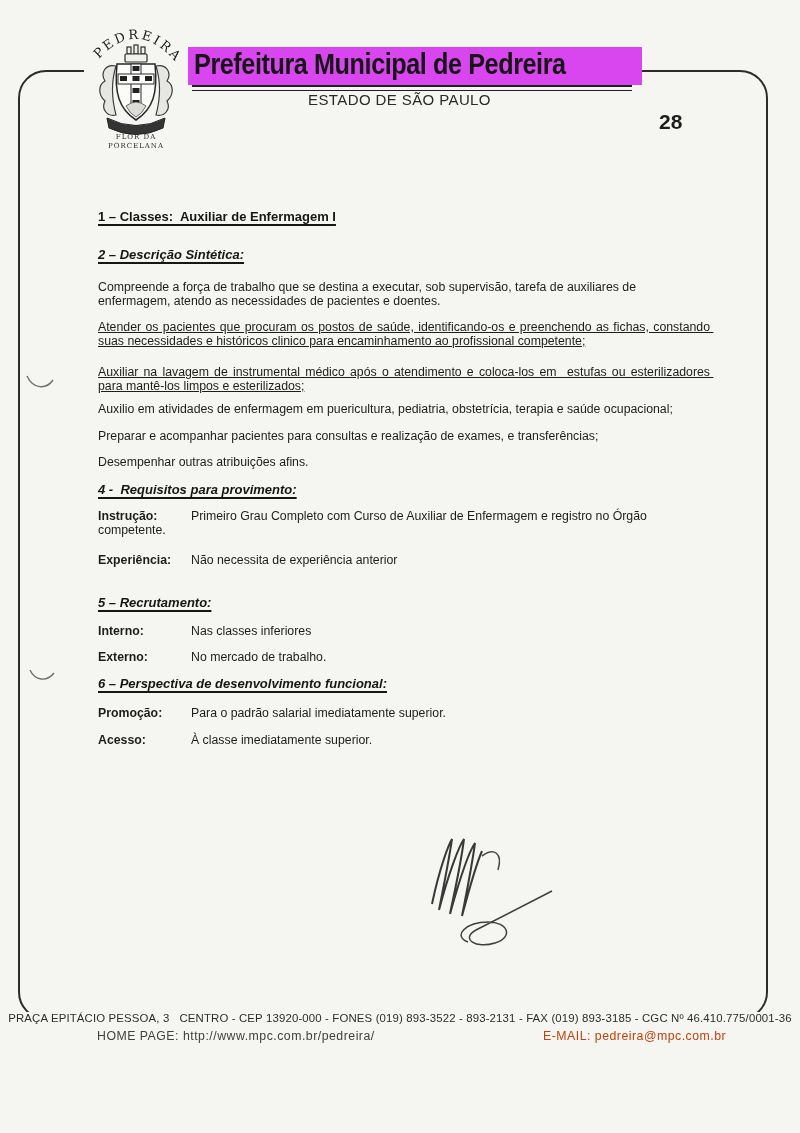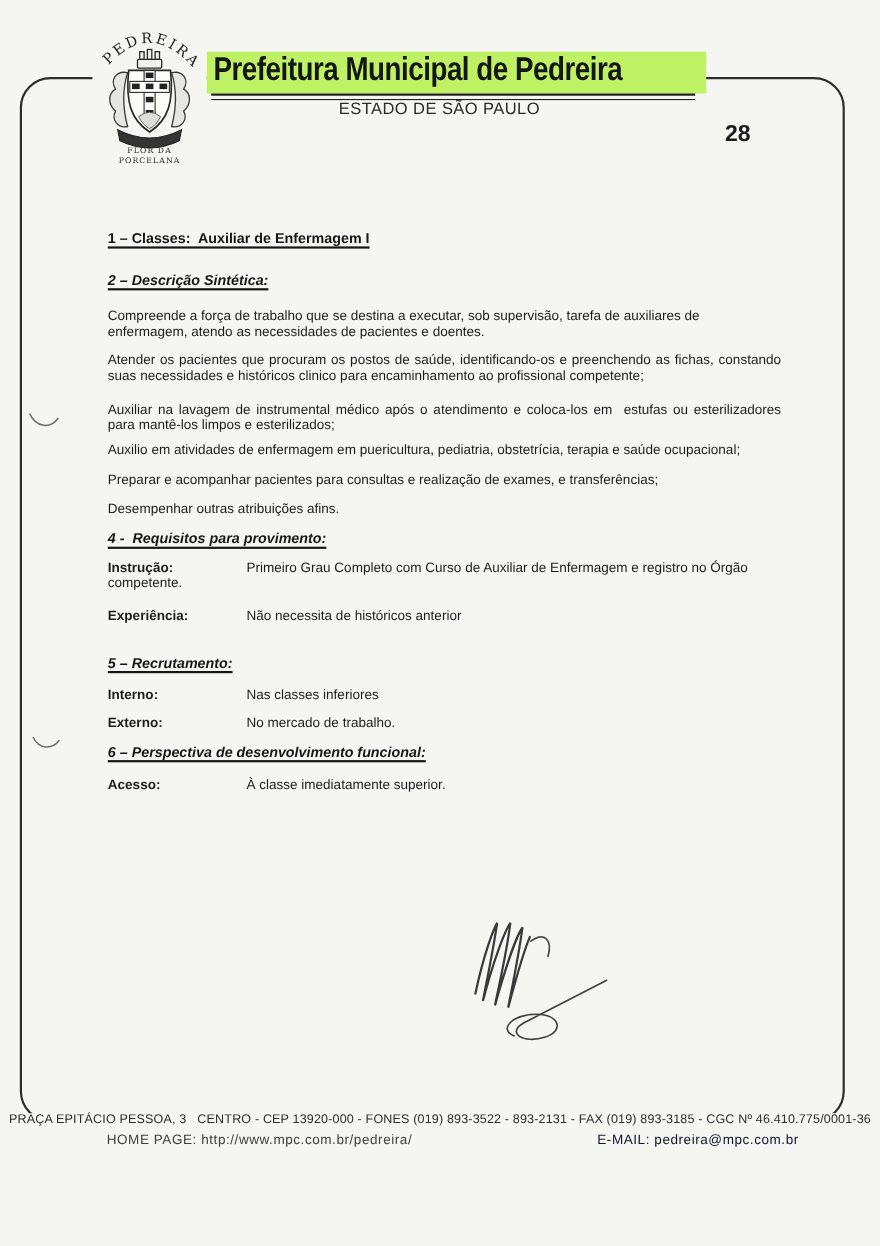--- a/index.html
+++ b/index.html
@@ -9,21 +9,21 @@
     font-family:"Liberation Sans",sans-serif;
     -webkit-font-smoothing:antialiased;
   }
   .frame{
     position:absolute;left:18px;top:70px;width:750px;height:950px;
     border:2px solid #2c2c2c;border-radius:28px;box-sizing:border-box;
   }
   
   .logo-wrap{position:absolute;left:84px;top:14px;width:104px;height:138px;background:#f5f5f2;z-index:3;}
   .title{
-    position:absolute;left:188px;top:47px;z-index:3;background:#bef264;padding:0 6px 4px 6px;
+    position:absolute;left:188px;top:47px;z-index:3;background:#d946ef;padding:0 6px 4px 6px;
     font-weight:700;font-size:30px;letter-spacing:-0.5px;white-space:nowrap;color:#161616;
   }
   .title .squeeze{display:inline-block;transform:scaleX(0.84);transform-origin:left center;}
   .title-rule{
     position:absolute;left:192px;top:85px;width:440px;height:3px;z-index:3;
     border-top:2.5px solid #1f1f1f;border-bottom:1.3px solid #1f1f1f;
   }
   .subtitle{
     position:absolute;left:308px;top:91px;z-index:3;
     font-size:15px;letter-spacing:0.4px;color:#2a2a2a;white-space:nowrap;
@@ -31,41 +31,41 @@
   .pagenum{position:absolute;left:659px;top:110px;font-weight:700;font-size:21px;z-index:3;}
   
   .doc{position:absolute;left:98px;top:208px;width:612px;z-index:2;}
   .h{
     font-weight:700;font-size:13px;line-height:17px;margin:0;
     text-decoration:underline;text-decoration-thickness:1.5px;text-underline-offset:3px;
     white-space:pre-wrap;color:#161616;
   }
   .hi{font-style:italic;}
   .para{font-size:12.3px;line-height:13.9px;margin:0;color:#1d1d1d;white-space:pre-wrap;}
-  .just{text-align:justify;}
+  .just{text-align:justify;text-decoration:underline;}
   .w565{max-width:565px;margin-top:18px;}
   .row{font-size:12.3px;line-height:13.9px;}
-  .lbl{display:inline-block;width:126px;font-weight:700;}
+  .lbl{display:inline-block;width:93px;font-weight:700;}
   .mb10{margin-bottom:10px}.mb11{margin-bottom:11px}.mb12{margin-bottom:12px}
   .mb13{margin-bottom:13px}.mb14{margin-bottom:14px}.mb15{margin-bottom:15px}
   .mb16{margin-bottom:16px}.mb17{margin-bottom:17px}.mb21{margin-bottom:21px}
   .mb26{margin-bottom:26px}
   
   .footer-line1{
     position:absolute;top:1012px;left:50%;transform:translateX(-50%);z-index:4;
     background:#f5f5f2;padding:0 10px;white-space:pre;
     font-size:11.4px;letter-spacing:0.15px;color:#2d2d2d;
   }
   .footer-line2a{
     position:absolute;left:97px;top:1029px;z-index:4;white-space:pre;
     font-size:12.3px;letter-spacing:0.5px;color:#404040;
   }
   .footer-line2b{
     position:absolute;left:543px;top:1029px;z-index:4;white-space:pre;
-    font-size:12.3px;letter-spacing:0.5px;color:#0f172a;
+    font-size:12.3px;letter-spacing:0.5px;color:#c2410c;
   }
   .sig{position:absolute;left:402px;top:826px;z-index:2;}
   .mark1{position:absolute;left:24px;top:372px;z-index:2;}
   .mark2{position:absolute;left:28px;top:666px;z-index:2;}
 </style>
 </head>
 <body>
 
 <div class="frame"></div>
 
@@ -127,27 +127,28 @@
   <p class="para w565 mb12">Compreende a força de trabalho que se destina a executar, sob supervisão, tarefa de auxiliares de enfermagem, atendo as necessidades de pacientes e doentes.</p>
 
   <p class="para just mb17">Atender os pacientes que procuram os postos de saúde, identificando-os e preenchendo as fichas, constando suas necessidades e históricos clinico para encaminhamento ao profissional competente;</p>
   <p class="para just mb10">Auxiliar na lavagem de instrumental médico após o atendimento e coloca-los em  estufas ou esterilizadores para mantê-los limpos e esterilizados;</p>
   <p class="para mb13">Auxilio em atividades de enfermagem em puericultura, pediatria, obstetrícia, terapia e saúde ocupacional;</p>
   <p class="para mb12">Preparar e acompanhar pacientes para consultas e realização de exames, e transferências;</p>
   <p class="para mb11">Desempenhar outras atribuições afins.</p>
 
   <div class="h hi mb12">4 -  Requisitos para provimento:</div>
   <div class="row mb16"><span class="lbl">Instrução:</span><span>Primeiro Grau Completo com Curso de Auxiliar de Enfermagem e registro no Órgão competente.</span></div>
-  <div class="row mb26"><span class="lbl">Experiência:</span><span>Não necessita de históricos anterior</span></div>
+  <div class="row mb26"><span class="lbl">Experiência:</span><span>Não necessita de experiência anterior</span></div>
 
   <div class="h hi mb14">5 – Recrutamento:</div>
   <div class="row mb12"><span class="lbl">Interno:</span><span>Nas classes inferiores</span></div>
   <div class="row mb10"><span class="lbl">Externo:</span><span>No mercado de trabalho.</span></div>
 
   <div class="h hi mb15">6 – Perspectiva de desenvolvimento funcional:</div>
+  <div class="row mb13"><span class="lbl">Promoção:</span><span>Para o padrão salarial imediatamente superior.</span></div>
   <div class="row"><span class="lbl">Acesso:</span><span>À classe imediatamente superior.</span></div>
 
 </div>
 
 <svg class="sig" width="180" height="130" viewBox="0 0 180 130">
   <path d="M30,78 C38,40 47,18 50,13 C46,40 40,68 37,84 C47,46 57,20 62,13 C58,44 51,72 48,88 C58,52 68,24 73,17 C69,46 63,74 60,90 C68,60 76,34 80,25" stroke="#1f1f1f" stroke-width="2" fill="none" opacity="0.88"></path>
   <path d="M80,30 C92,21 101,27 96,44" stroke="#1f1f1f" stroke-width="1.6" fill="none" opacity="0.8"></path>
   <path d="M66,116 C50,110 64,96 86,96 C106,96 112,111 93,117 C74,123 58,113 74,104 L150,65" stroke="#1f1f1f" stroke-width="1.5" fill="none" opacity="0.85"></path>
 </svg>
 

